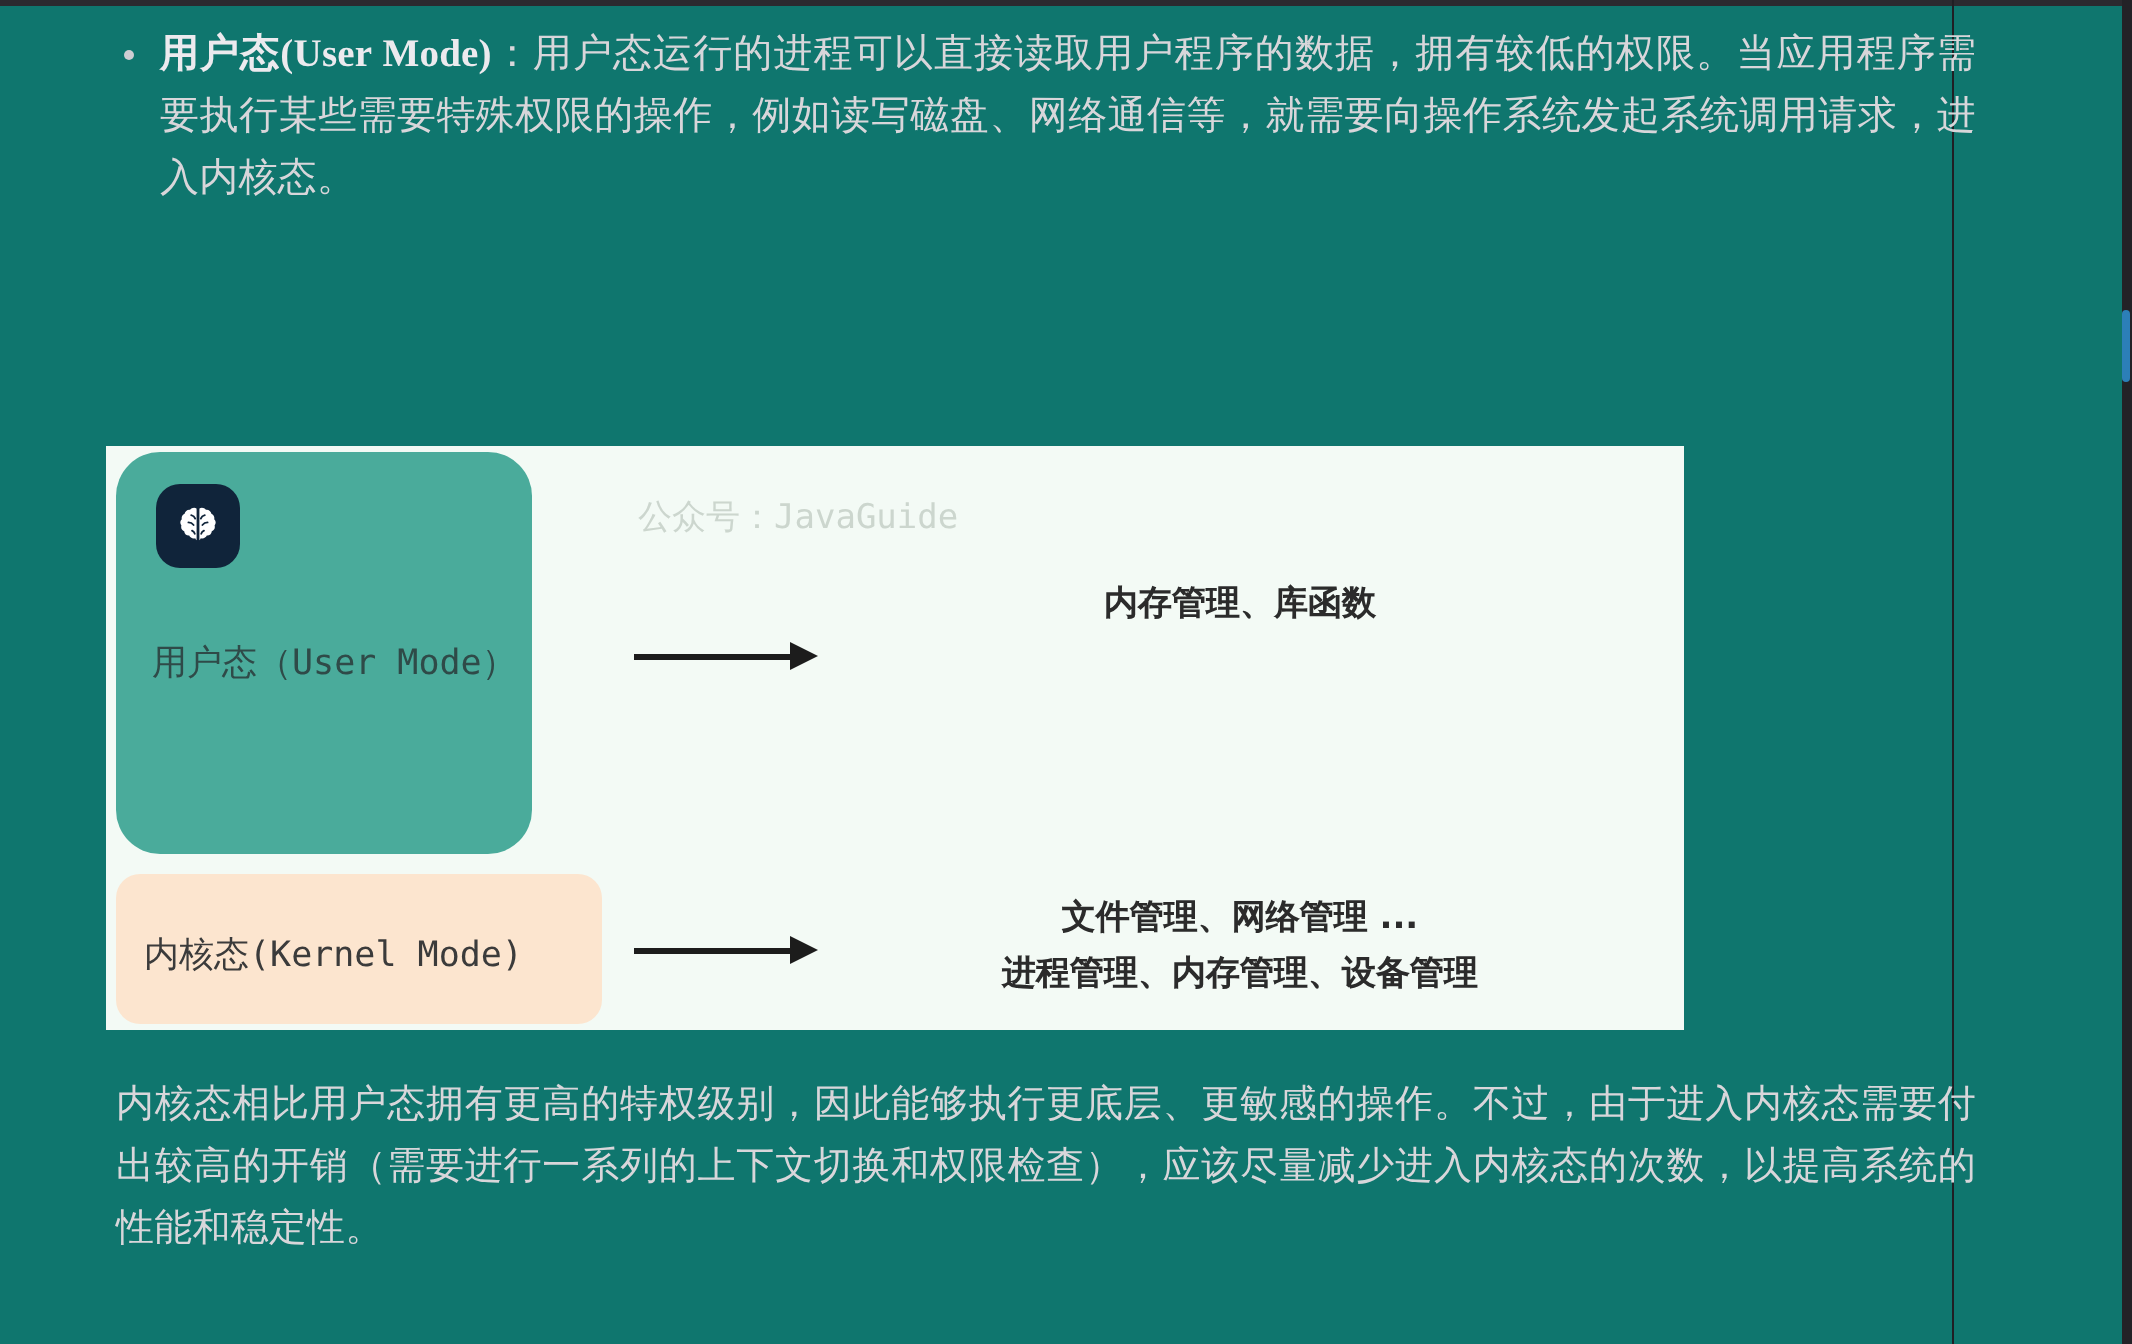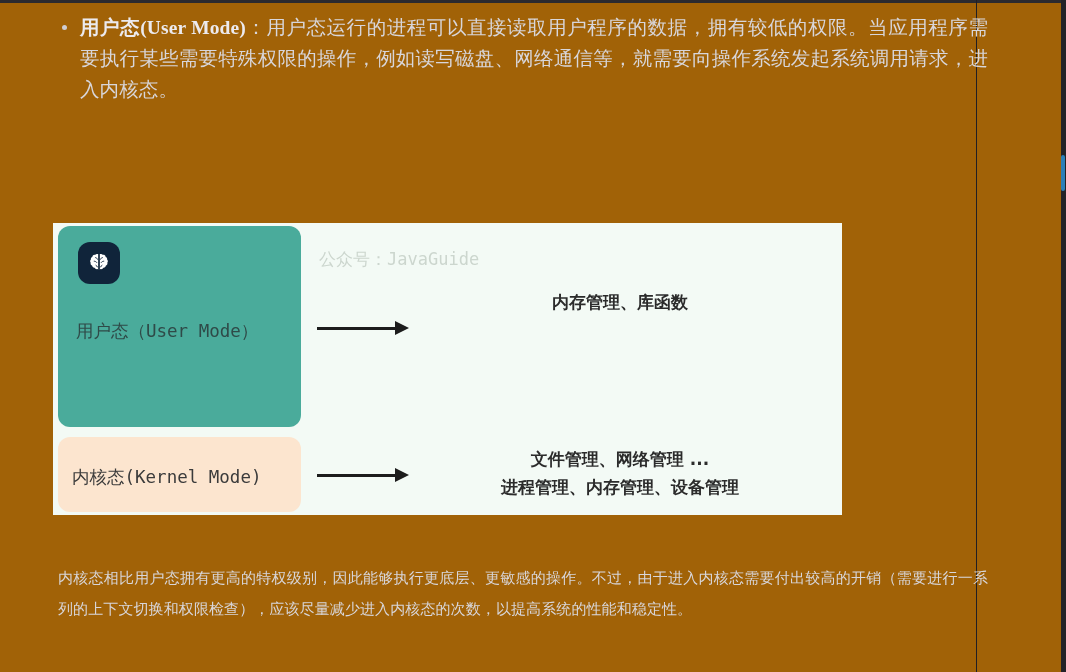--- a/index.html
+++ b/index.html
@@ -12,21 +12,21 @@
     height: 672px;
     overflow: hidden;
     font-family: "Liberation Serif", "DejaVu Serif", serif;
   }
 
   
   #page {
     position: relative;
     width: 1066px;
     height: 672px;
-    background: #a16207;
+    background: #0f766e;
     overflow: hidden;
   }
 
   
   #top-hairline {
     position: absolute;
     left: 0; top: 0;
     width: 1066px; height: 3px;
     background: #2b2a2f;
   }
@@ -109,24 +109,24 @@
     width: 789px;
     height: 292px;
     background: #f3faf5;
     overflow: hidden;
   }
 
   .box-user {
     position: absolute;
     left: 5px;
     top: 3px;
-    width: 243px;
+    width: 208px;
     height: 201px;
     background: #4aab9b;
-    border-radius: 12px;
+    border-radius: 22px;
   }
   .box-kernel {
     position: absolute;
     left: 5px;
     top: 214px;
     width: 243px;
     height: 75px;
     background: #fce5cf;
     border-radius: 12px;
   }
@@ -220,24 +220,24 @@
   #kernel-side-text {
     left: 352px;
     top: 222px;
     width: 430px;
   }
 
   
   #closing {
     position: absolute;
     left: 58px;
-    top: 548px;
+    top: 518px;
     width: 930px;
     color: #d8d6da;
-    font-size: 15px;
+    font-size: 19px;
     line-height: 31px;
     letter-spacing: 0.1px;
     text-align: justify;
     text-justify: inter-ideograph;
   }
 </style>
 </head>
 <body>
 
 <div id="page">

